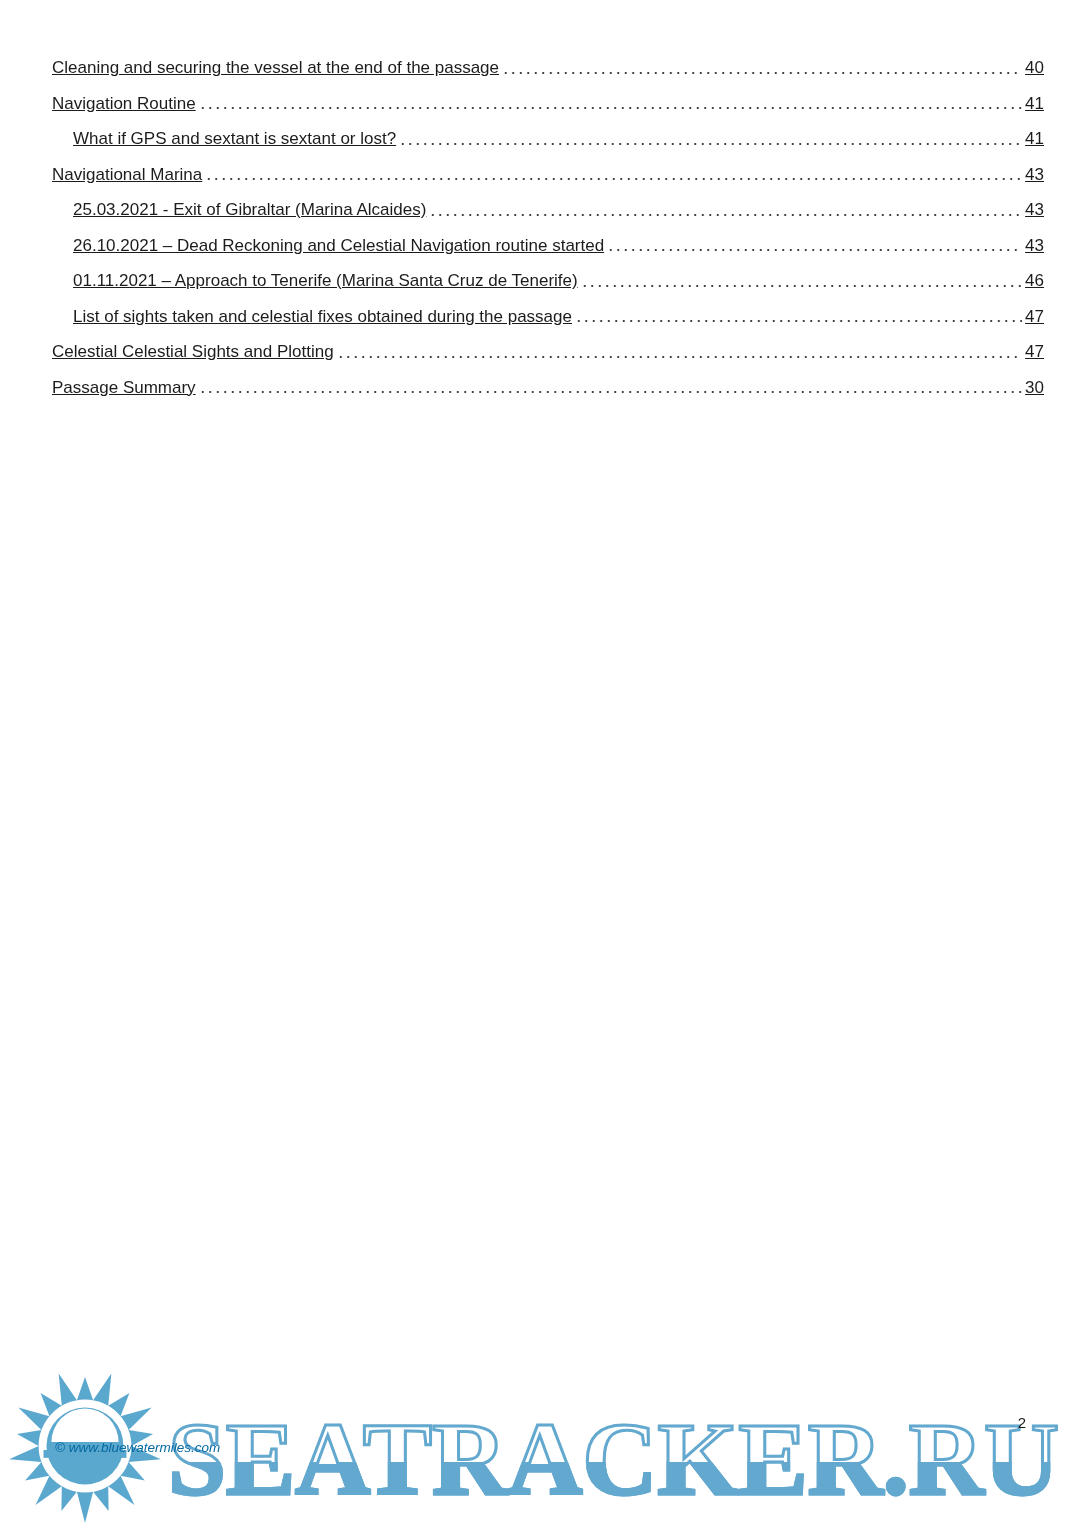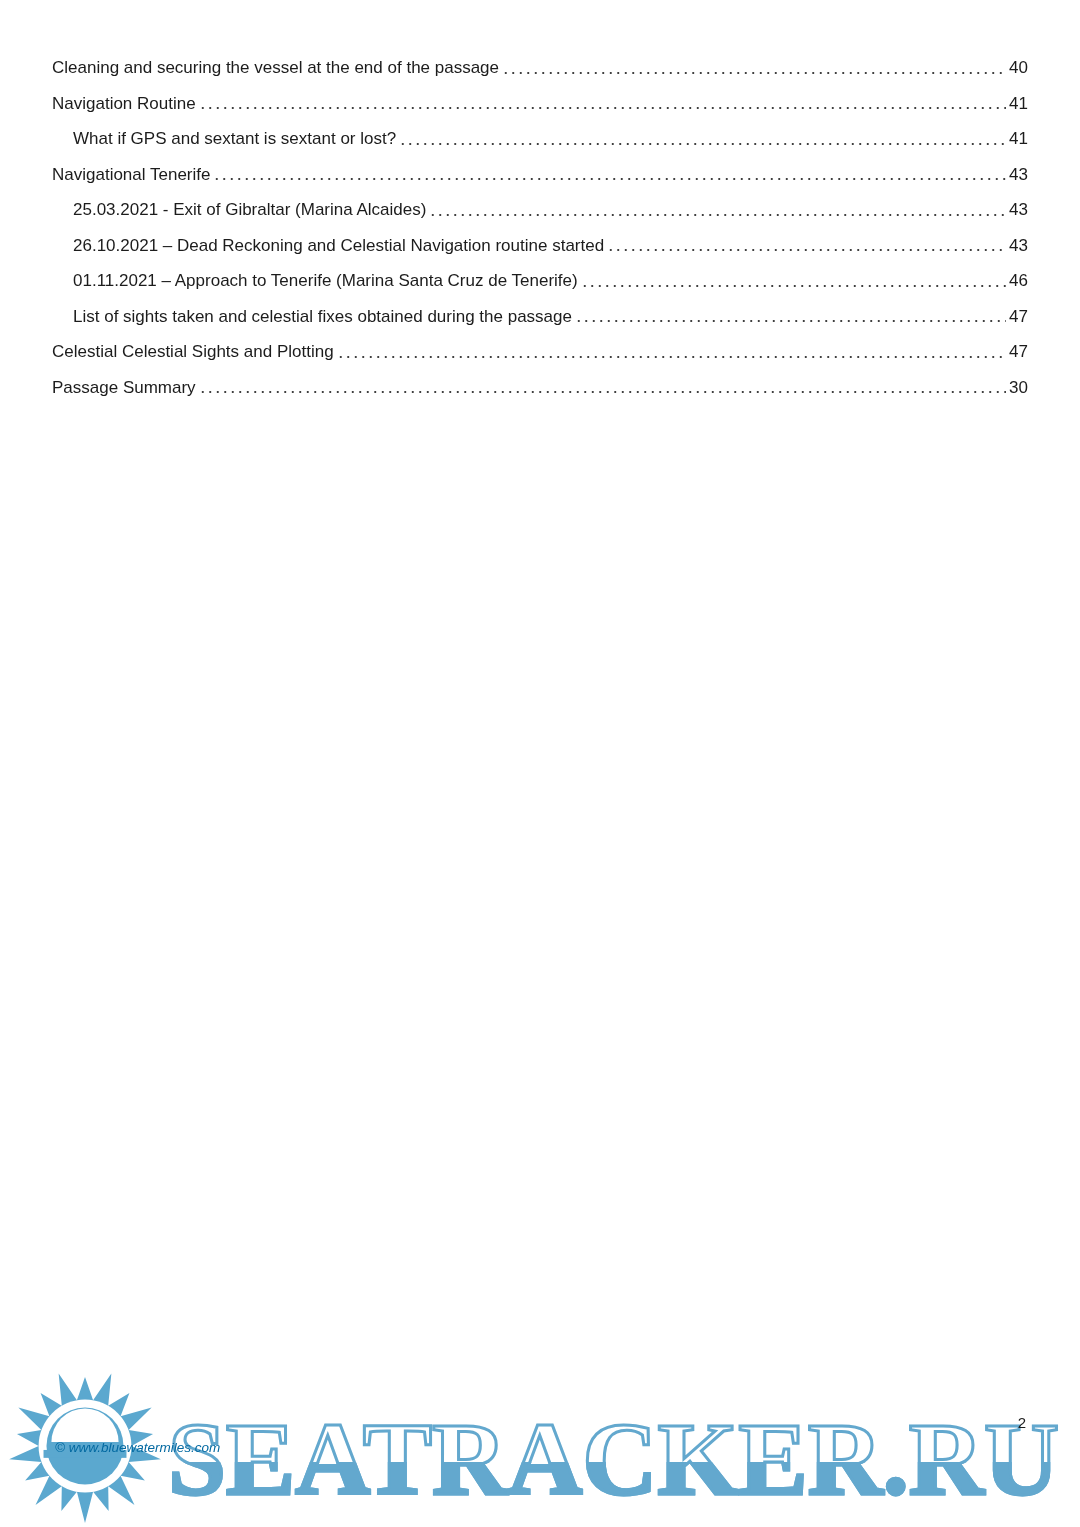--- a/index.html
+++ b/index.html
@@ -12,21 +12,22 @@
     overflow: hidden;
     font-family: "Liberation Sans", sans-serif;
     color: #1c1c1c;
   }
 
   
   .toc {
     position: absolute;
     top: 50px;
     left: 52px;
-    right: 52px;
+    right: 36px;
+    text-decoration: underline;
   }
   .toc-row {
     display: flex;
     align-items: baseline;
     height: 35.5px;
     line-height: 35.5px;
     font-size: 17px;
     white-space: nowrap;
   }
   .toc-row.indent { padding-left: 21px; }
@@ -109,21 +110,21 @@
       <span class="toc-label">Navigation Routine</span>
       <span class="toc-leader"></span>
       <span class="toc-page">41</span>
     </div>
       <div class="toc-row indent">
       <span class="toc-label">What if GPS and sextant is sextant or lost?</span>
       <span class="toc-leader"></span>
       <span class="toc-page">41</span>
     </div>
       <div class="toc-row">
-      <span class="toc-label">Navigational Tenerife</span>
+      <span class="toc-label">Navigational Marina</span>
       <span class="toc-leader"></span>
       <span class="toc-page">43</span>
     </div>
       <div class="toc-row indent">
       <span class="toc-label">25.03.2021 - Exit of Gibraltar (Marina Alcaides)</span>
       <span class="toc-leader"></span>
       <span class="toc-page">43</span>
     </div>
       <div class="toc-row indent">
       <span class="toc-label">26.10.2021 – Dead Reckoning and Celestial Navigation routine started</span>

